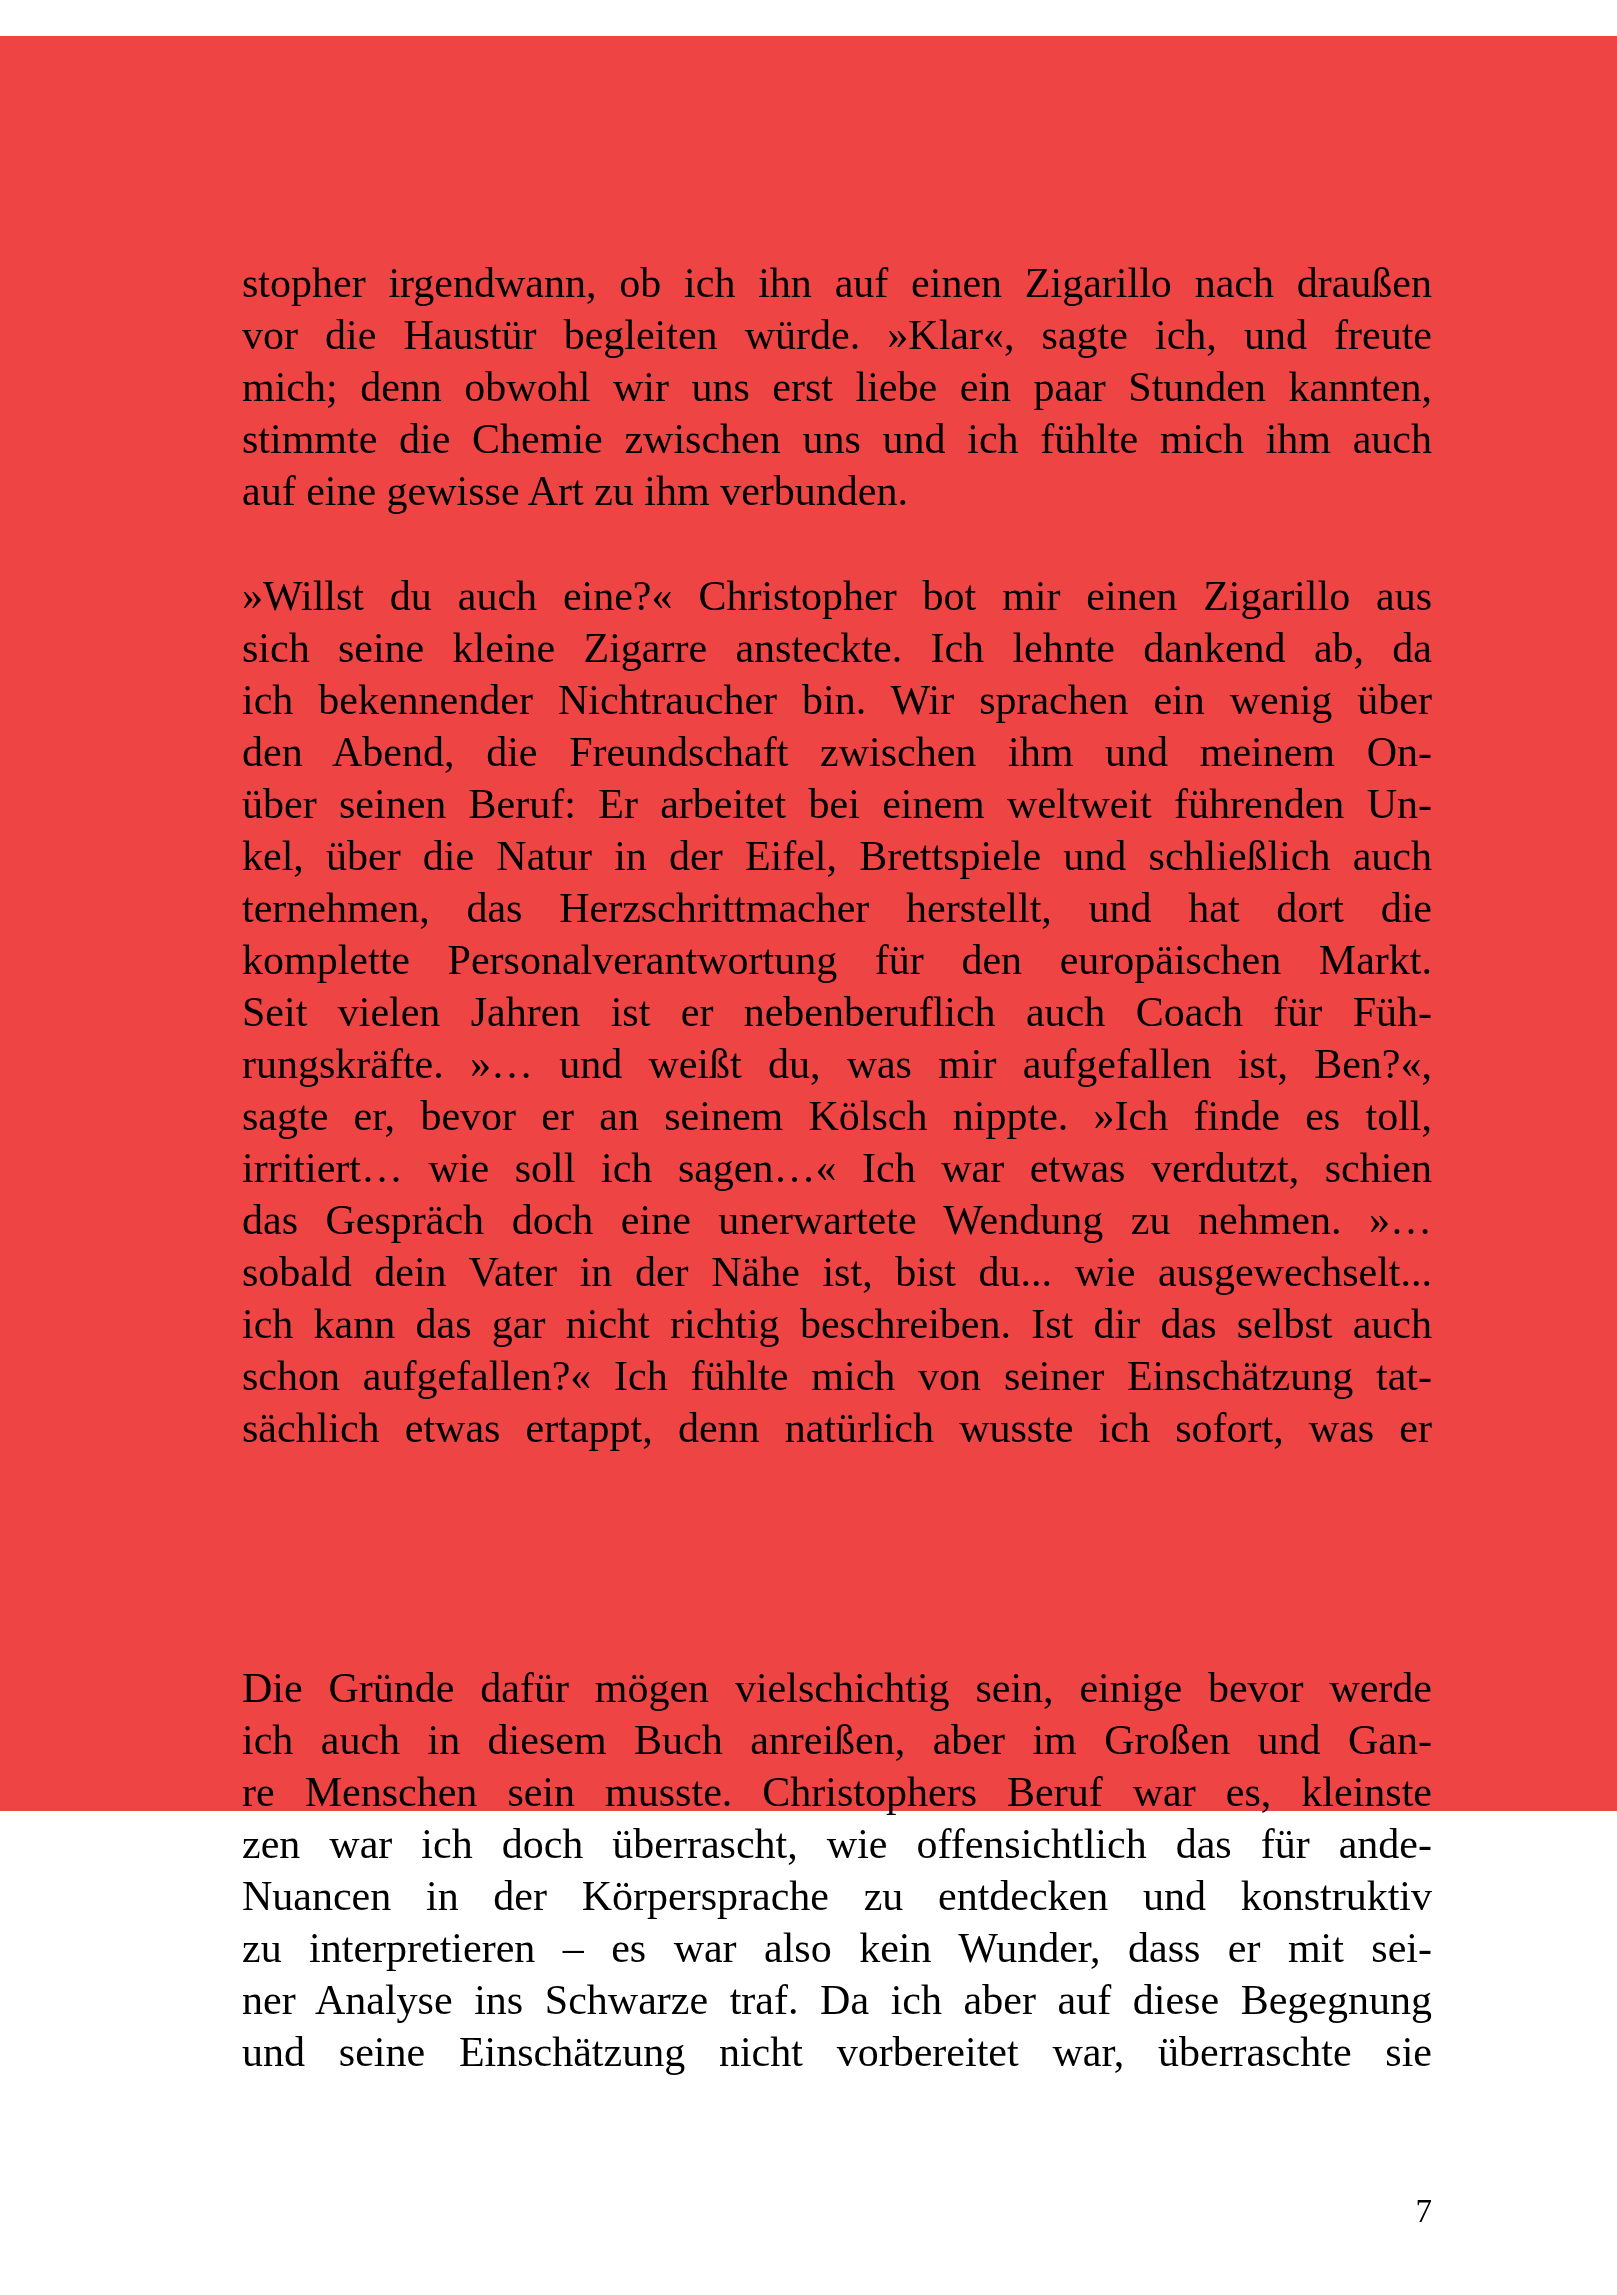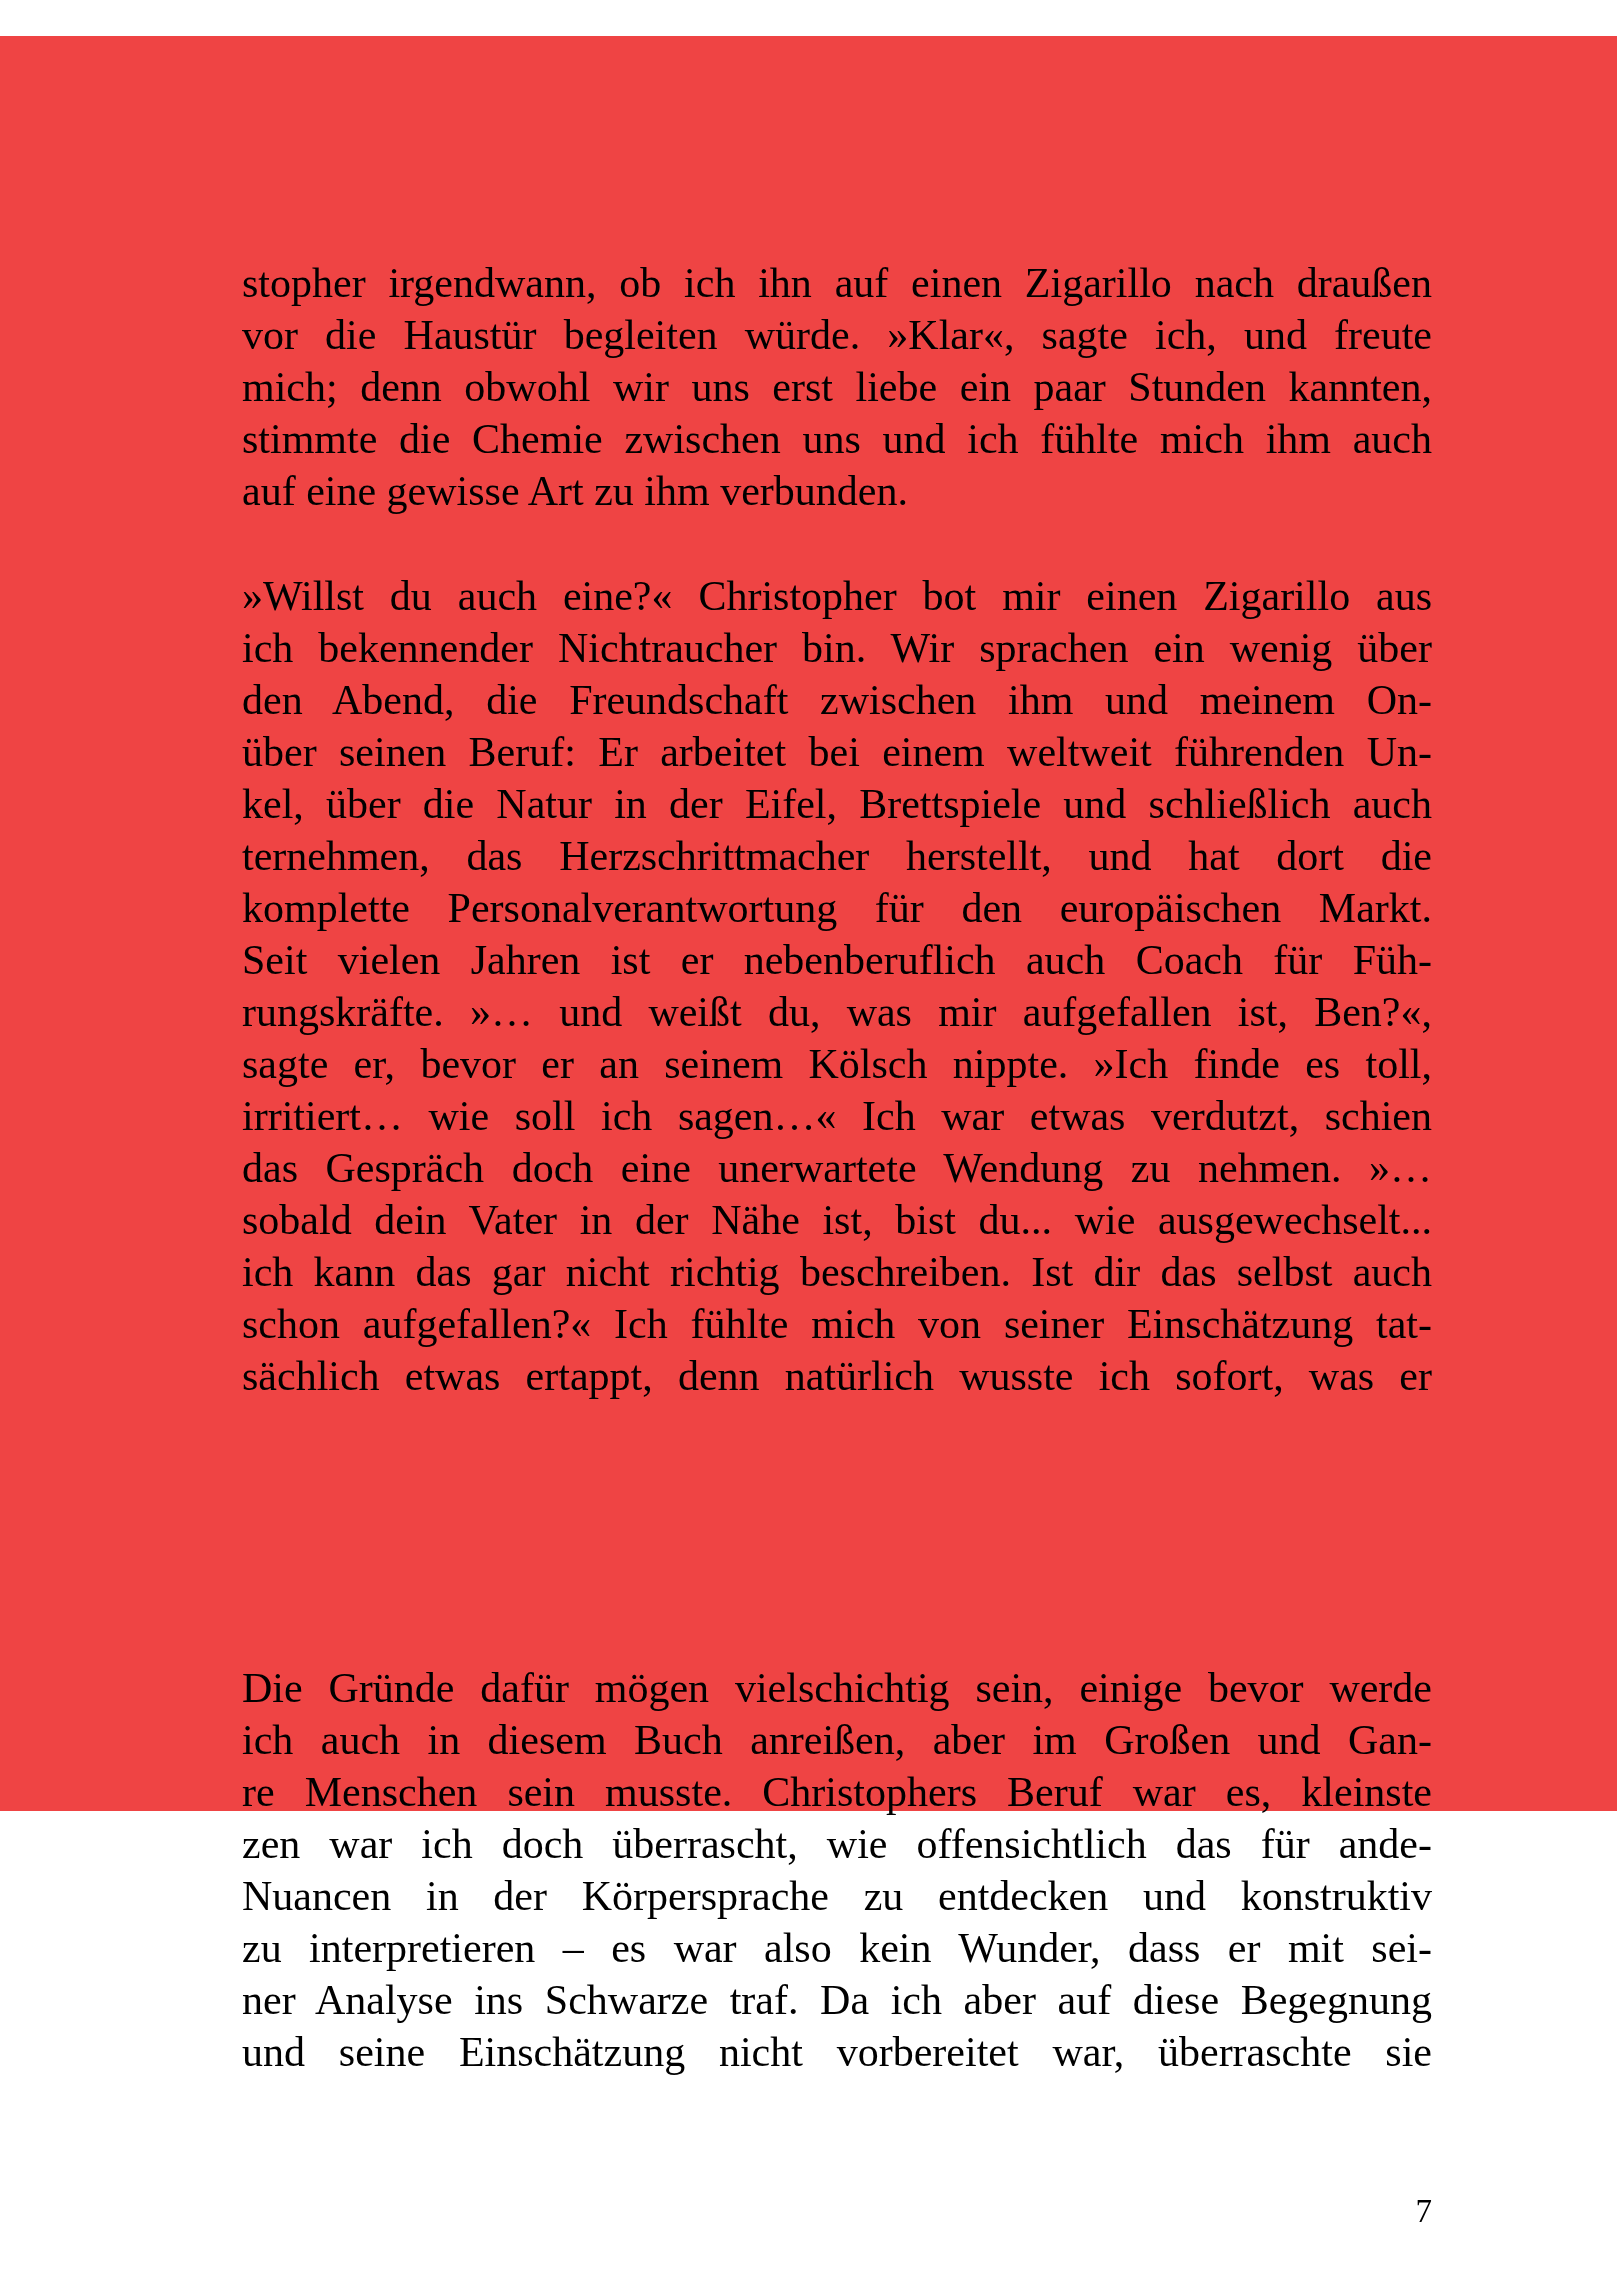--- a/index.html
+++ b/index.html
@@ -68,20 +68,21 @@
     <div class="paragraph" style="top: 221px;">
       <span class="line">stopher irgendwann, ob ich ihn auf einen Zigarillo nach draußen</span>
       <span class="line">vor die Haustür begleiten würde. »Klar«, sagte ich, und freute</span>
       <span class="line">mich; denn obwohl wir uns erst liebe ein paar Stunden kannten,</span>
       <span class="line">stimmte die Chemie zwischen uns und ich fühlte mich ihm auch</span>
       <span class="line last">auf eine gewisse Art zu ihm verbunden.</span>
     </div>
 
     <div class="paragraph" style="top: 534px;">
       <span class="line">»Willst du auch eine?« Christopher bot mir einen Zigarillo aus</span>
+      <span class="line">sich seine kleine Zigarre ansteckte. Ich lehnte dankend ab, da</span>
       <span class="line">ich bekennender Nichtraucher bin. Wir sprachen ein wenig über</span>
       <span class="line">den Abend, die Freundschaft zwischen ihm und meinem On-</span>
       <span class="line">über seinen Beruf: Er arbeitet bei einem weltweit führenden Un-</span>
       <span class="line">kel, über die Natur in der Eifel, Brettspiele und schließlich auch</span>
       <span class="line">ternehmen, das Herzschrittmacher herstellt, und hat dort die</span>
       <span class="line">komplette Personalverantwortung für den europäischen Markt.</span>
       <span class="line">Seit vielen Jahren ist er nebenberuflich auch Coach für Füh-</span>
       <span class="line">rungskräfte. »… und weißt du, was mir aufgefallen ist, Ben?«,</span>
       <span class="line">sagte er, bevor er an seinem Kölsch nippte. »Ich finde es toll,</span>
       <span class="line">irritiert… wie soll ich sagen…« Ich war etwas verdutzt, schien</span>

